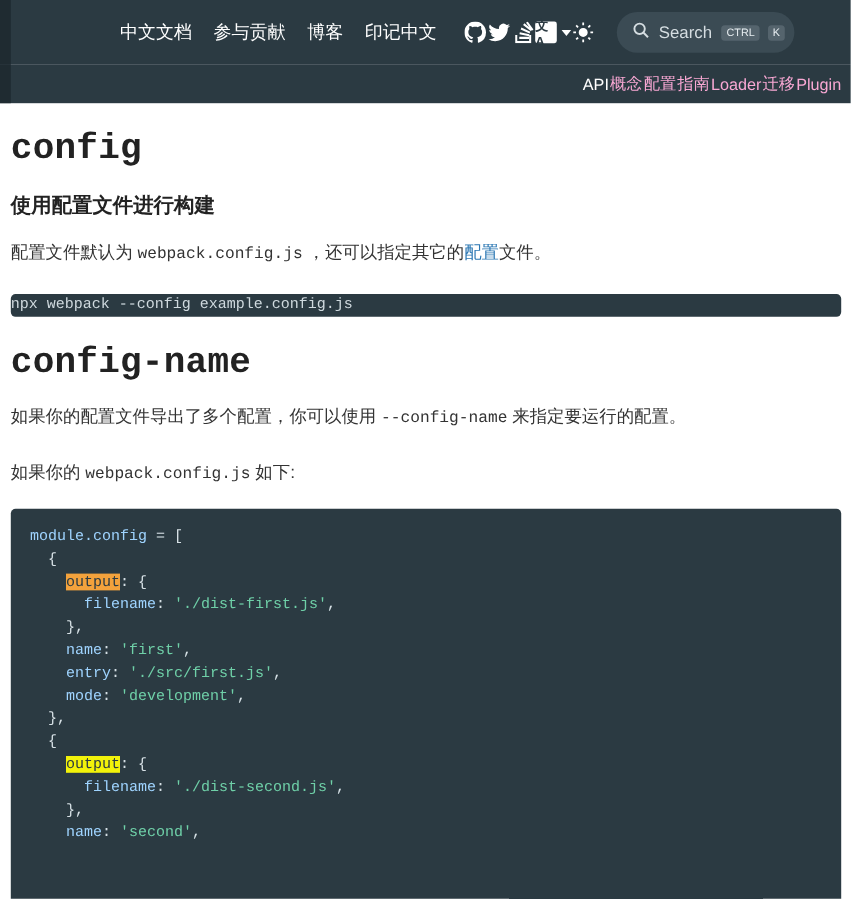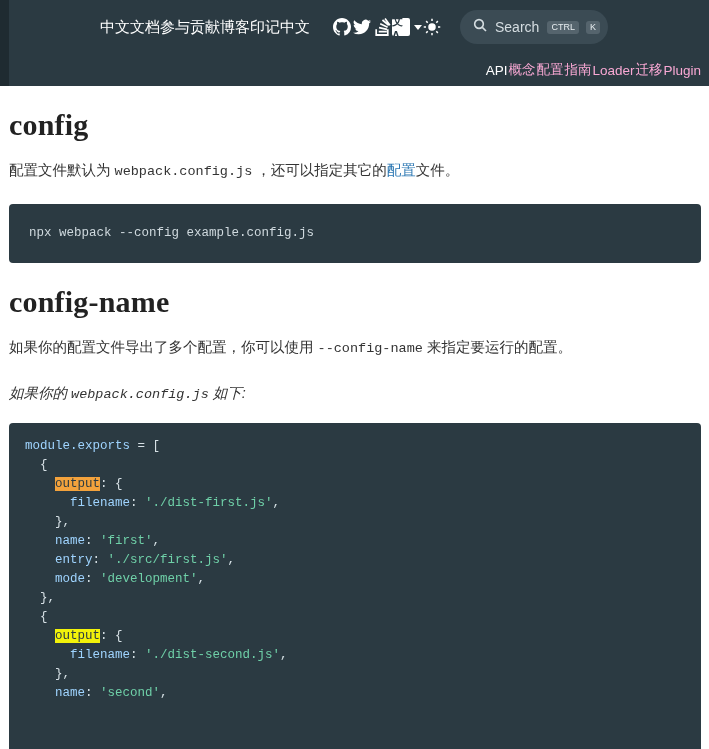--- a/index.html
+++ b/index.html
@@ -22,20 +22,21 @@
   }
   .leftbar {
     position: absolute;
     left: 0; top: 0;
     width: 9px; height: 54px;
     background: #1f2b31;
   }
   .nav-links {
     display: flex;
     align-items: center;
+    gap: 18px;
     margin-left: 92px;
   }
   .nav-links a {
     color: #ffffff;
     font-size: 15px;
     text-decoration: none;
     white-space: nowrap;
   }
   .icon-group {
     display: flex;
@@ -116,41 +117,41 @@
     color: #ffffff;
   }
   .subnav a.accent { color: #f9a8d4; }
 
   
   .page {
     padding: 0 8px 0 9px;
     background: #ffffff;
   }
   h1 {
-    font-family: Liberation Serif, serif;
+    font-family: Liberation Mono, monospace;
     font-size: 30px;
     font-weight: bold;
     color: #222222;
     margin: 22px 0 16px 0;
     letter-spacing: .2px;
   }
   h1.second { }
   h2 {
     font-size: 17px;
     font-weight: bold;
     color: #222222;
     margin: 18px 0 10px 0;
   }
   p {
     font-size: 14.5px;
     color: #333333;
     line-height: 1.7;
     margin: 16px 0;
   }
-  p.tight { margin: 20px 0 14px 0; font-style: italic; }
+  p.tight { margin: 20px 0 14px 0; }
   code.inline {
     font-family: "Liberation Mono", monospace;
     font-size: 13.5px;
     color: #333333;
     background: transparent;
     white-space: nowrap;
   }
   a.link { color: #2b77b3; text-decoration: none; }
 
   
@@ -158,21 +159,21 @@
     background: #2b3a42;
     border-radius: 4px;
     padding: 14px 16px;
     font-family: "Liberation Mono", monospace;
     font-size: 12.5px;
     line-height: 1.52;
     color: #d6e0e5;
     white-space: pre;
     overflow: hidden;
   }
-  .code.first { margin: 20px 0 0 0; padding: 20px; }
+  .code.first { margin: 20px 0 0 0; padding: 0; }
   .code.big { margin-top: 16px; height: 330px; }
   .tok-key   { color: #9fd4ff; }
   .tok-str   { color: #6fd0a8; }
   .tok-plain { color: #d6e0e5; }
   .tok-punc  { color: #d6e0e5; }
   .hl-orange { background: #f3a23c; color: #2b3a42; }
   .hl-yellow { background: #f2f20a; color: #2b3a42; }
   .cmd-dim { color: #cfd9de; }
 </style>
 </head>
@@ -238,32 +239,33 @@
   <a href="#" class="accent">指南</a>
   <a href="#" class="accent">Loader</a>
   <a href="#" class="accent">迁移</a>
   <a href="#" class="accent">Plugin</a>
 </div>
 
 <div class="page">
 
   <h1>config</h1>
 
+  <h2>使用配置文件进行构建</h2>
 
   <p><span>配置文件默认为 </span><code class="inline">webpack.config.js</code><span> ，还可以指定其它的</span><a href="#" class="link">配置</a><span>文件。</span></p>
 
   <div class="code first"><span class="cmd-dim">npx webpack --config example.config.js</span></div>
 
   <h1 class="second">config-name</h1>
 
   <p><span>如果你的配置文件导出了多个配置，你可以使用 </span><code class="inline">--config-name</code><span> 来指定要运行的配置。</span></p>
 
   <p class="tight"><span>如果你的 </span><code class="inline">webpack.config.js</code><span> 如下:</span></p>
 
-  <div class="code big" id="code-config"><span class="tok-key">module.exports</span><span class="tok-punc"> = </span><span class="tok-plain">[</span>
+  <div class="code big" id="code-config"><span class="tok-key">module.config</span><span class="tok-punc"> = </span><span class="tok-plain">[</span>
 <span class="tok-plain">  {</span>
     <span class="hl-orange">output</span><span class="tok-punc">: </span><span class="tok-plain">{</span>
       <span class="tok-key">filename</span><span class="tok-punc">: </span><span class="tok-str">'./dist-first.js'</span><span class="tok-punc">,</span>
 <span class="tok-plain">    },</span>
     <span class="tok-key">name</span><span class="tok-punc">: </span><span class="tok-str">'first'</span><span class="tok-punc">,</span>
     <span class="tok-key">entry</span><span class="tok-punc">: </span><span class="tok-str">'./src/first.js'</span><span class="tok-punc">,</span>
     <span class="tok-key">mode</span><span class="tok-punc">: </span><span class="tok-str">'development'</span><span class="tok-punc">,</span>
 <span class="tok-plain">  },</span>
 <span class="tok-plain">  {</span>
     <span class="hl-yellow">output</span><span class="tok-punc">: </span><span class="tok-plain">{</span>

